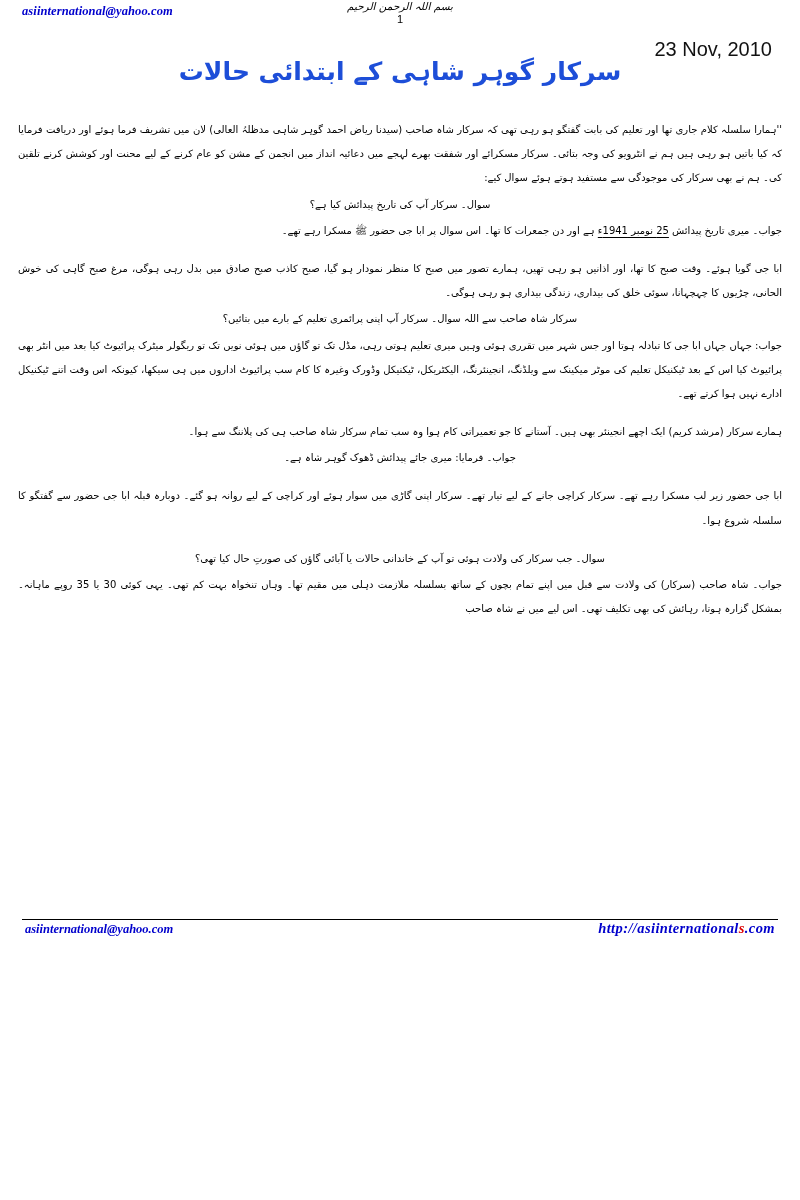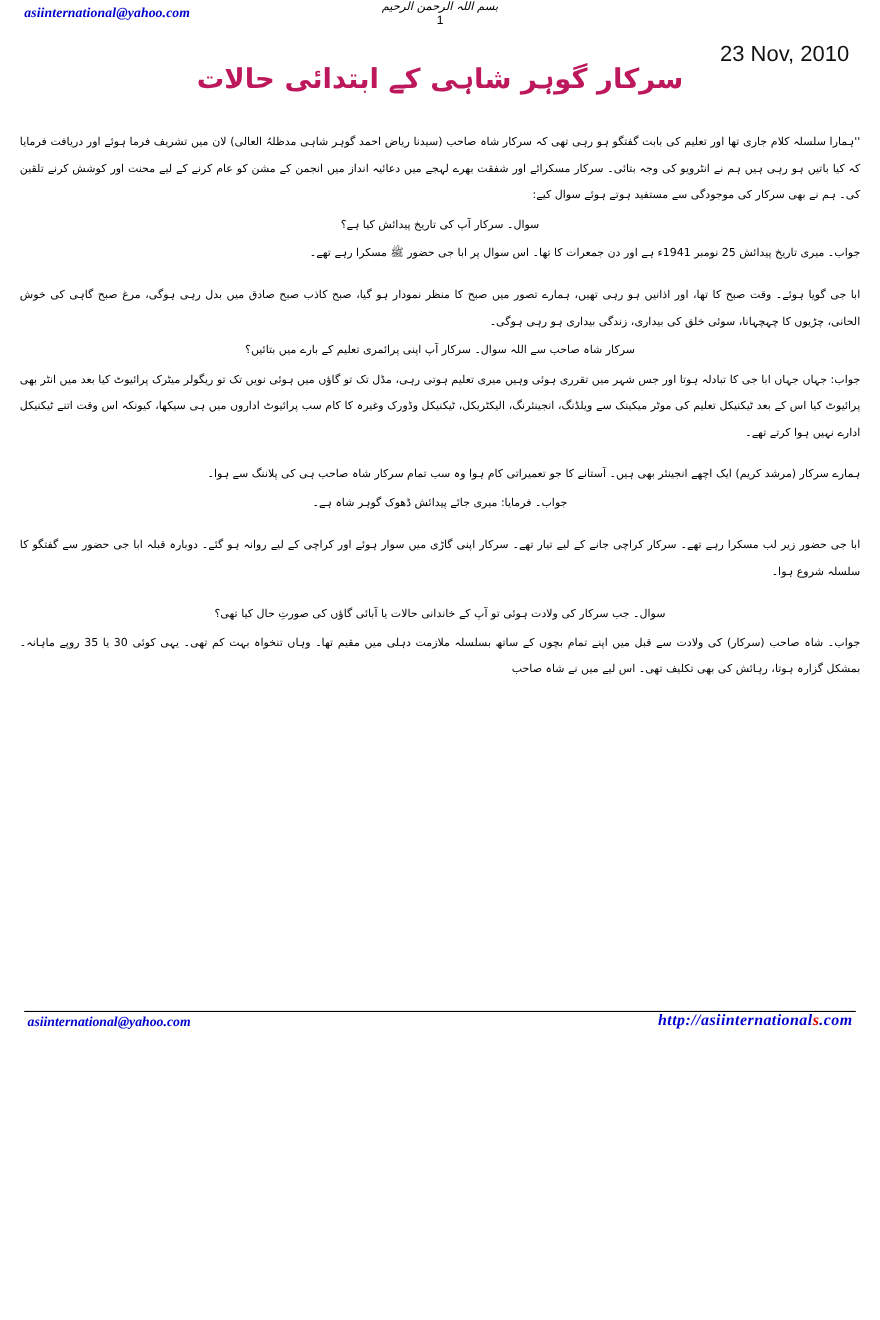--- a/index.html
+++ b/index.html
@@ -82,21 +82,21 @@
   .doc-title {
     position: absolute;
     left: 0;
     right: 0;
     top: 38px;
     text-align: center;
     direction: rtl;
     font-family: "DejaVu Sans", "Liberation Sans", sans-serif;
     font-size: 25px;
     font-weight: bold;
-    color: #be185d;
+    color: #1d4ed8;
     line-height: 1.35;
     padding: 0 56px;
     box-sizing: border-box;
   }
 
   
   .body-area {
     position: absolute;
     left: 18px;
     right: 18px;
@@ -121,20 +121,21 @@
   .para.center {
     text-align: left;
     text-align-last: center;
   }
 
   .para.gap {
     margin-top: 14px;
   }
 
   .underline-date {
+    text-decoration: underline;
     text-underline-offset: 3px;
   }
 
   
   .footer-rule {
     position: absolute;
     left: 22px;
     right: 22px;
     bottom: 48px;
     height: 0;

